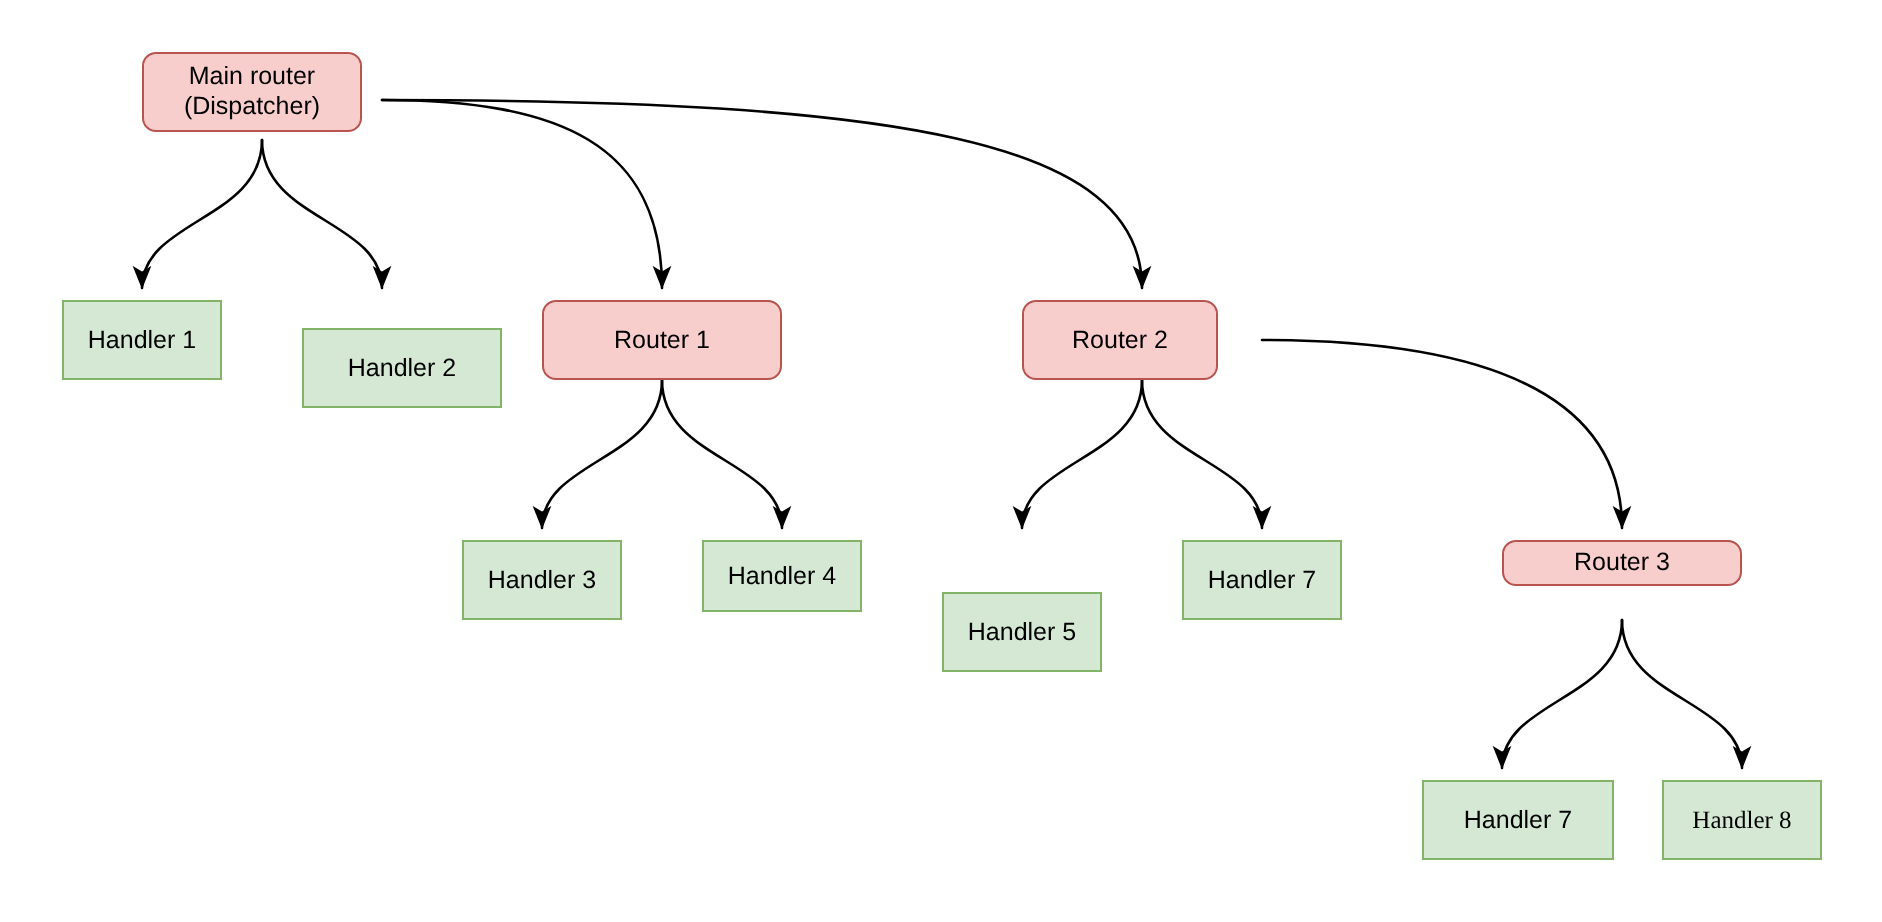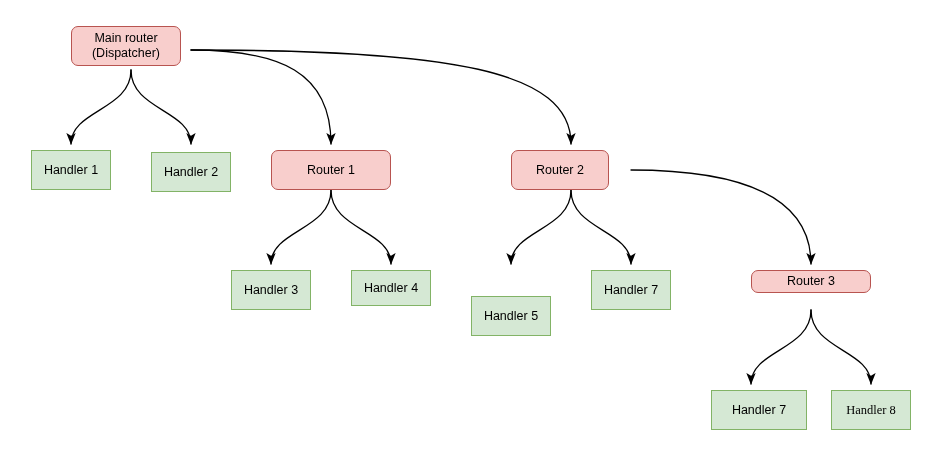--- a/index.html
+++ b/index.html
@@ -78,21 +78,21 @@
         <path d="M 631 170 C 740 170 811 196 811 264" fill="none" stroke="#000000" stroke-width="1.3" stroke-linecap="round" marker-end="url(#arrowhead)"></path>
         <path d="M 811 310 C 811 350 751 350 751 384" fill="none" stroke="#000000" stroke-width="1.3" stroke-linecap="round" marker-end="url(#arrowhead)"></path>
         <path d="M 811 310 C 811 350 871 350 871 384" fill="none" stroke="#000000" stroke-width="1.3" stroke-linecap="round" marker-end="url(#arrowhead)"></path>
       </g>
   </svg>
 
   <div id="nodes">
       <div class="node node-router" style="left: 71px; top: 14px; width: 110px; height: 40px; margin-top: 12px;"><span class="node-label">Main router
 (Dispatcher)</span></div>
       <div class="node node-handler" style="left: 31px; top: 150px; width: 80px; height: 40px;"><span class="node-label">Handler 1</span></div>
-      <div class="node node-handler" style="left: 151px; top: 152px; width: 80px; height: 40px; text-align: right;"><span class="node-label">Handler 2</span></div>
+      <div class="node node-handler" style="left: 151px; top: 164px; width: 100px; height: 40px; text-align: right;"><span class="node-label">Handler 2</span></div>
       <div class="node node-router" style="left: 271px; top: 150px; width: 120px; height: 40px;"><span class="node-label">Router 1</span></div>
       <div class="node node-router" style="left: 511px; top: 150px; width: 98px; height: 40px;"><span class="node-label">Router 2</span></div>
       <div class="node node-handler" style="left: 231px; top: 270px; width: 80px; height: 40px;"><span class="node-label">Handler 3</span></div>
       <div class="node node-handler" style="left: 351px; top: 270px; width: 80px; height: 36px;"><span class="node-label">Handler 4</span></div>
       <div class="node node-handler" style="left: 471px; top: 270px; width: 80px; height: 40px; margin-top: 26px;"><span class="node-label">Handler 5</span></div>
       <div class="node node-handler" style="left: 591px; top: 270px; width: 80px; height: 40px;"><span class="node-label">Handler 7</span></div>
       <div class="node node-router" style="left: 751px; top: 270px; width: 120px; height: 23px;"><span class="node-label">Router 3</span></div>
       <div class="node node-handler" style="left: 711px; top: 390px; width: 96px; height: 40px;"><span class="node-label">Handler 7</span></div>
       <div class="node node-handler" style="left: 831px; top: 390px; width: 80px; height: 40px; font-family: Liberation Serif, serif;"><span class="node-label">Handler 8</span></div>
     </div>

